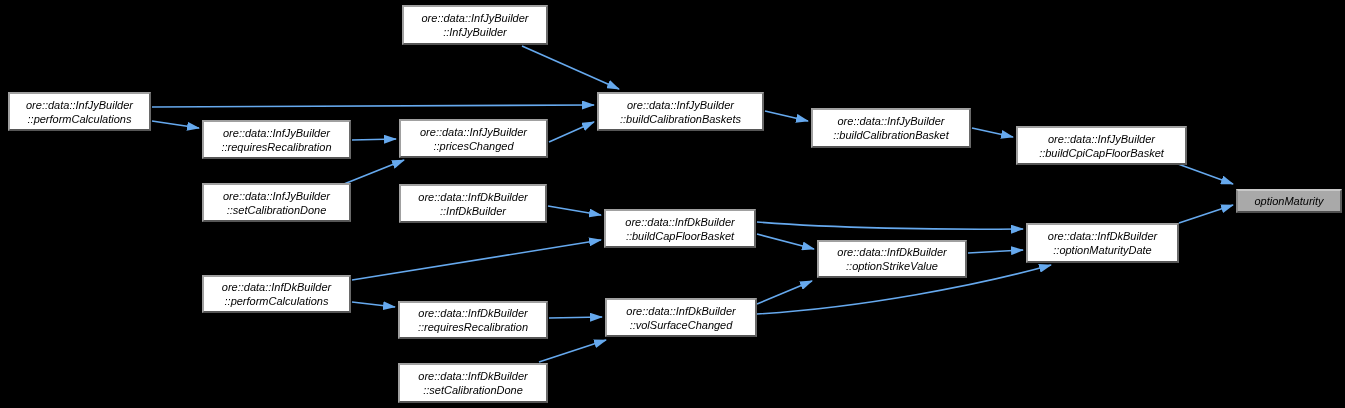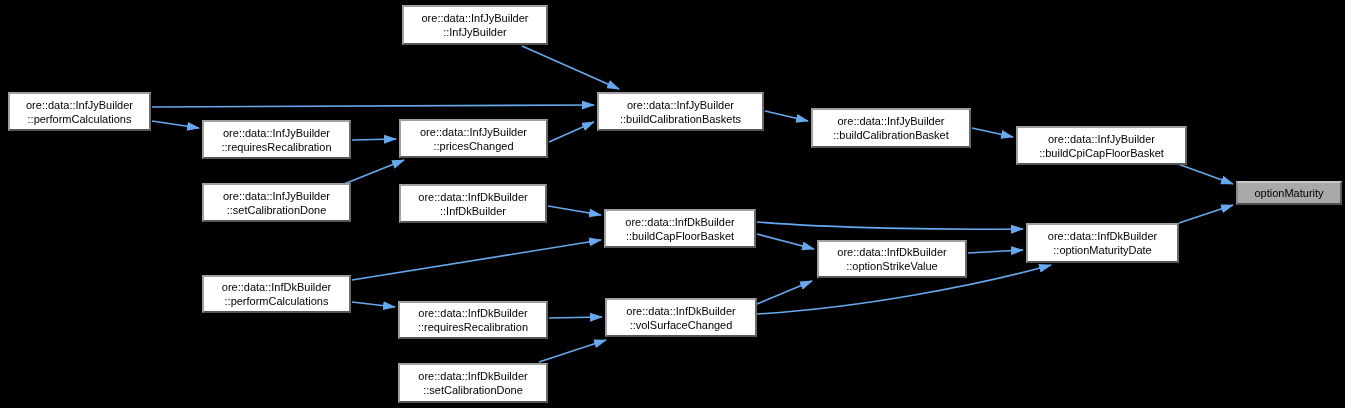--- a/index.html
+++ b/index.html
@@ -2,20 +2,21 @@
 <html><head>
 <meta charset="utf-8">
 <style>
   html,body{margin:0;padding:0;background:#000;}
   .stage{
     position:relative;
     width:1345px;height:408px;
     background:#000;
     overflow:hidden;
     font-family:"Liberation Sans", sans-serif;
+    font-style:italic;
   }
   .edges{position:absolute;left:0;top:0;width:1345px;height:408px;}
   .node{
     position:absolute;
     box-sizing:border-box;
     background:#ffffff;
     border:2px solid;
     border-color:#a0a0a0 #6a6a6a #565656 #a0a0a0;
     color:#000;
     display:flex;align-items:center;justify-content:center;
@@ -94,21 +95,21 @@
 ::buildCalibrationBaskets</span>
   </div>
   <div class="node" style="left:811px;top:108px;width:160px;height:40px;">
     <span class="lbl">ore::data::InfJyBuilder
 ::buildCalibrationBasket</span>
   </div>
   <div class="node" style="left:1016px;top:126px;width:171px;height:39px;">
     <span class="lbl">ore::data::InfJyBuilder
 ::buildCpiCapFloorBasket</span>
   </div>
-  <div class="node highlight" style="left:1236px;top:181px;width:106px;height:24px;">
+  <div class="node highlight" style="left:1236px;top:189px;width:106px;height:24px;">
     <span class="lbl">optionMaturity</span>
   </div>
   <div class="node" style="left:604px;top:209px;width:152px;height:39px;">
     <span class="lbl">ore::data::InfDkBuilder
 ::buildCapFloorBasket</span>
   </div>
   <div class="node" style="left:817px;top:240px;width:150px;height:38px;">
     <span class="lbl">ore::data::InfDkBuilder
 ::optionStrikeValue</span>
   </div>

